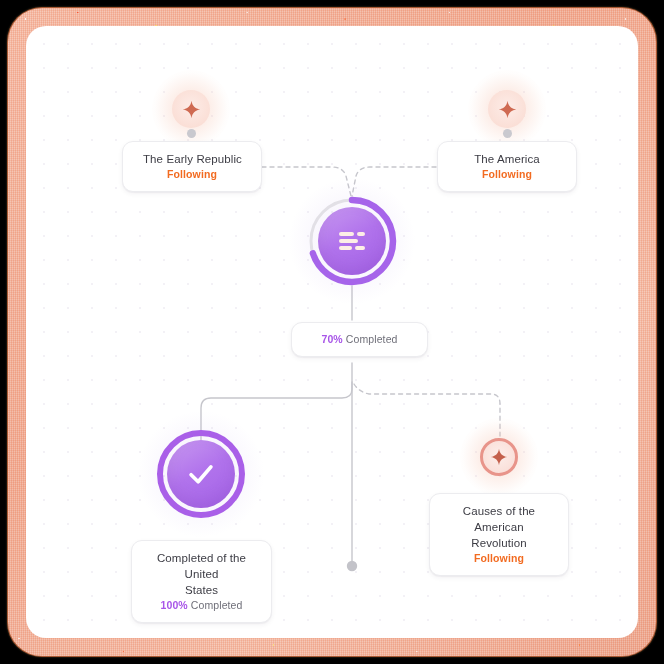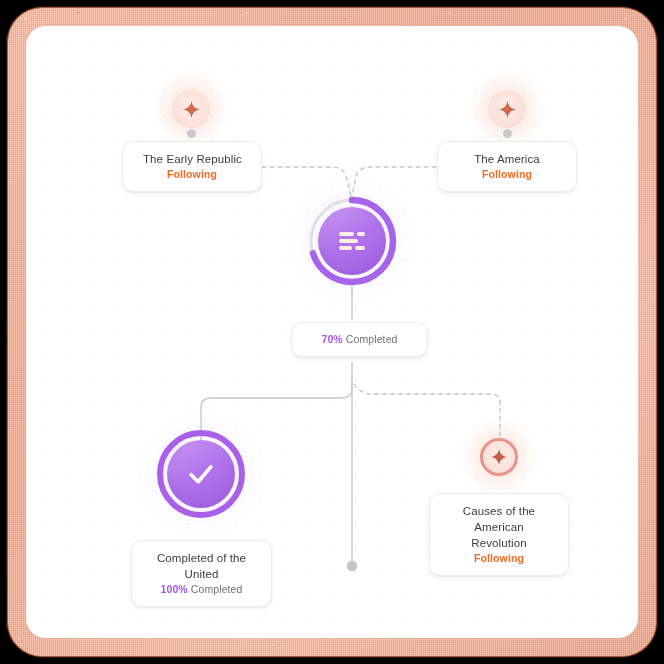--- a/index.html
+++ b/index.html
@@ -276,20 +276,21 @@
 
         <div class="ring-core" style="width:68px; height:68px; margin:-34px 0 0 -34px;">
           <svg class="check-icon" viewBox="0 0 24 24" fill="none" stroke="#ffffff" stroke-width="2.6" stroke-linecap="round" stroke-linejoin="round">
             <path d="M5 12.5 L10 17.5 L19 7"></path>
           </svg>
         </div>
       </div>
 
       <div class="card" style="left:105px; top:514px; width:141px;">
         <div class="card-title wrap">Completed of the United</div>
+        <div class="card-title wrap">States</div>
         <div class="card-sub">
           <span class="pct">100%</span>
           <span class="pct-word">Completed</span>
         </div>
       </div>
     </div>
 
     <div class="node" style="left:0; top:0;">
       <div class="sparkle-wrap" style="left:473px; top:431px;">
         <div class="sparkle-glow"></div>

